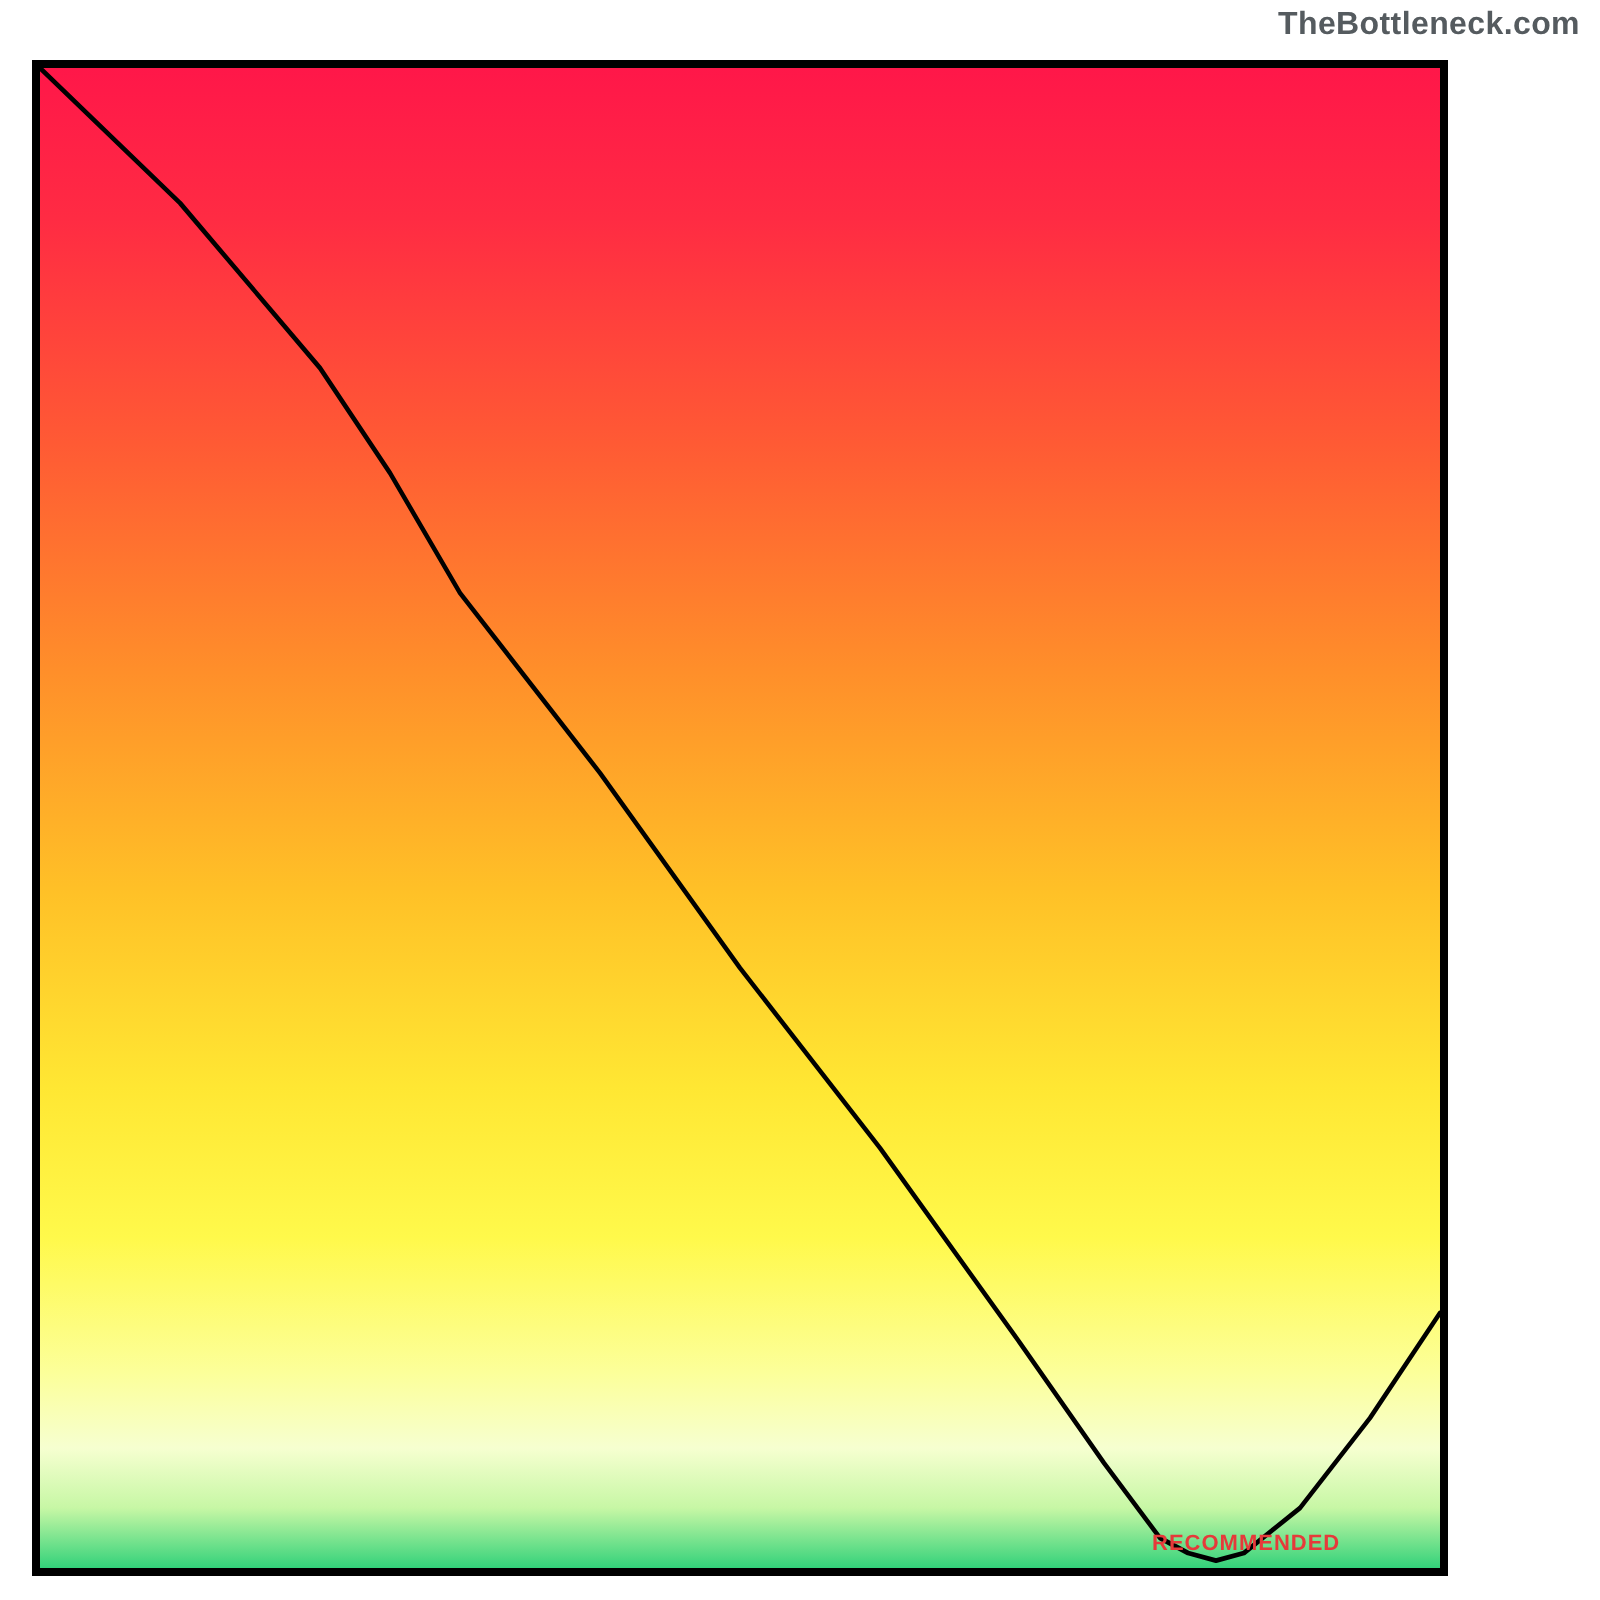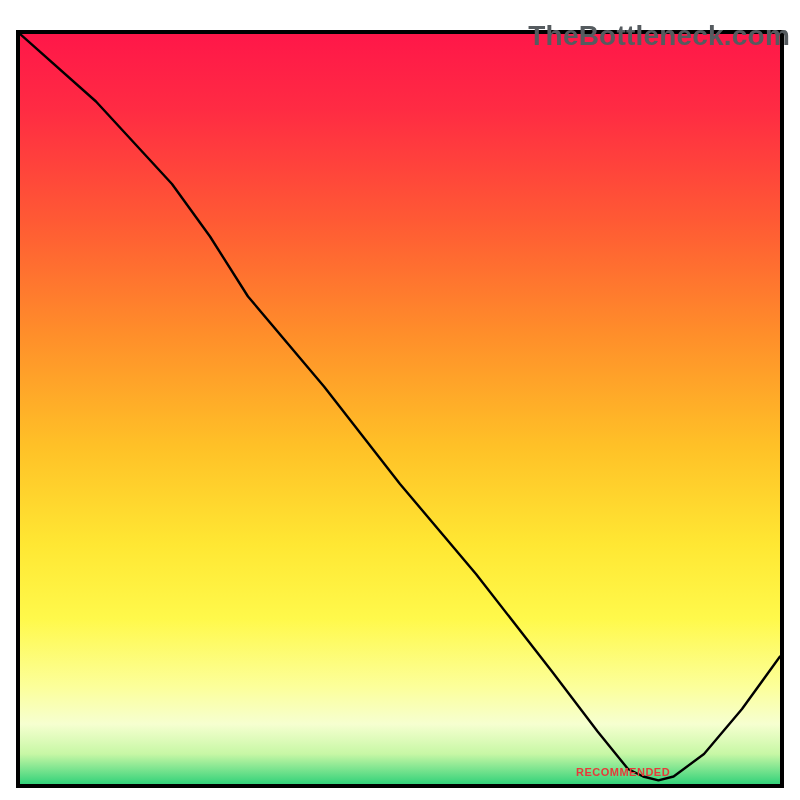--- a/index.html
+++ b/index.html
@@ -11,33 +11,33 @@
     font-family: Arial, Helvetica, sans-serif;
     overflow: hidden;
   }
   .stage {
     position: relative;
     width: 800px;
     height: 800px;
   }
   .watermark {
     position: absolute;
-    top: 20px;
+    top: 4px;
     right: 10px;
-    font-size: 28px;
+    font-size: 16px;
     font-weight: bold;
     color: #555b5f;
     letter-spacing: 0.2px;
     z-index: 5;
   }
   .plot-frame {
     position: absolute;
     left: 16px;
     top: 30px;
-    width: 768px;
+    width: 708px;
     height: 758px;
     border: 4px solid #000;
     box-sizing: border-box;
     overflow: hidden;
   }
   .gradient {
     position: absolute;
     inset: 0;
     
     background: linear-gradient(

